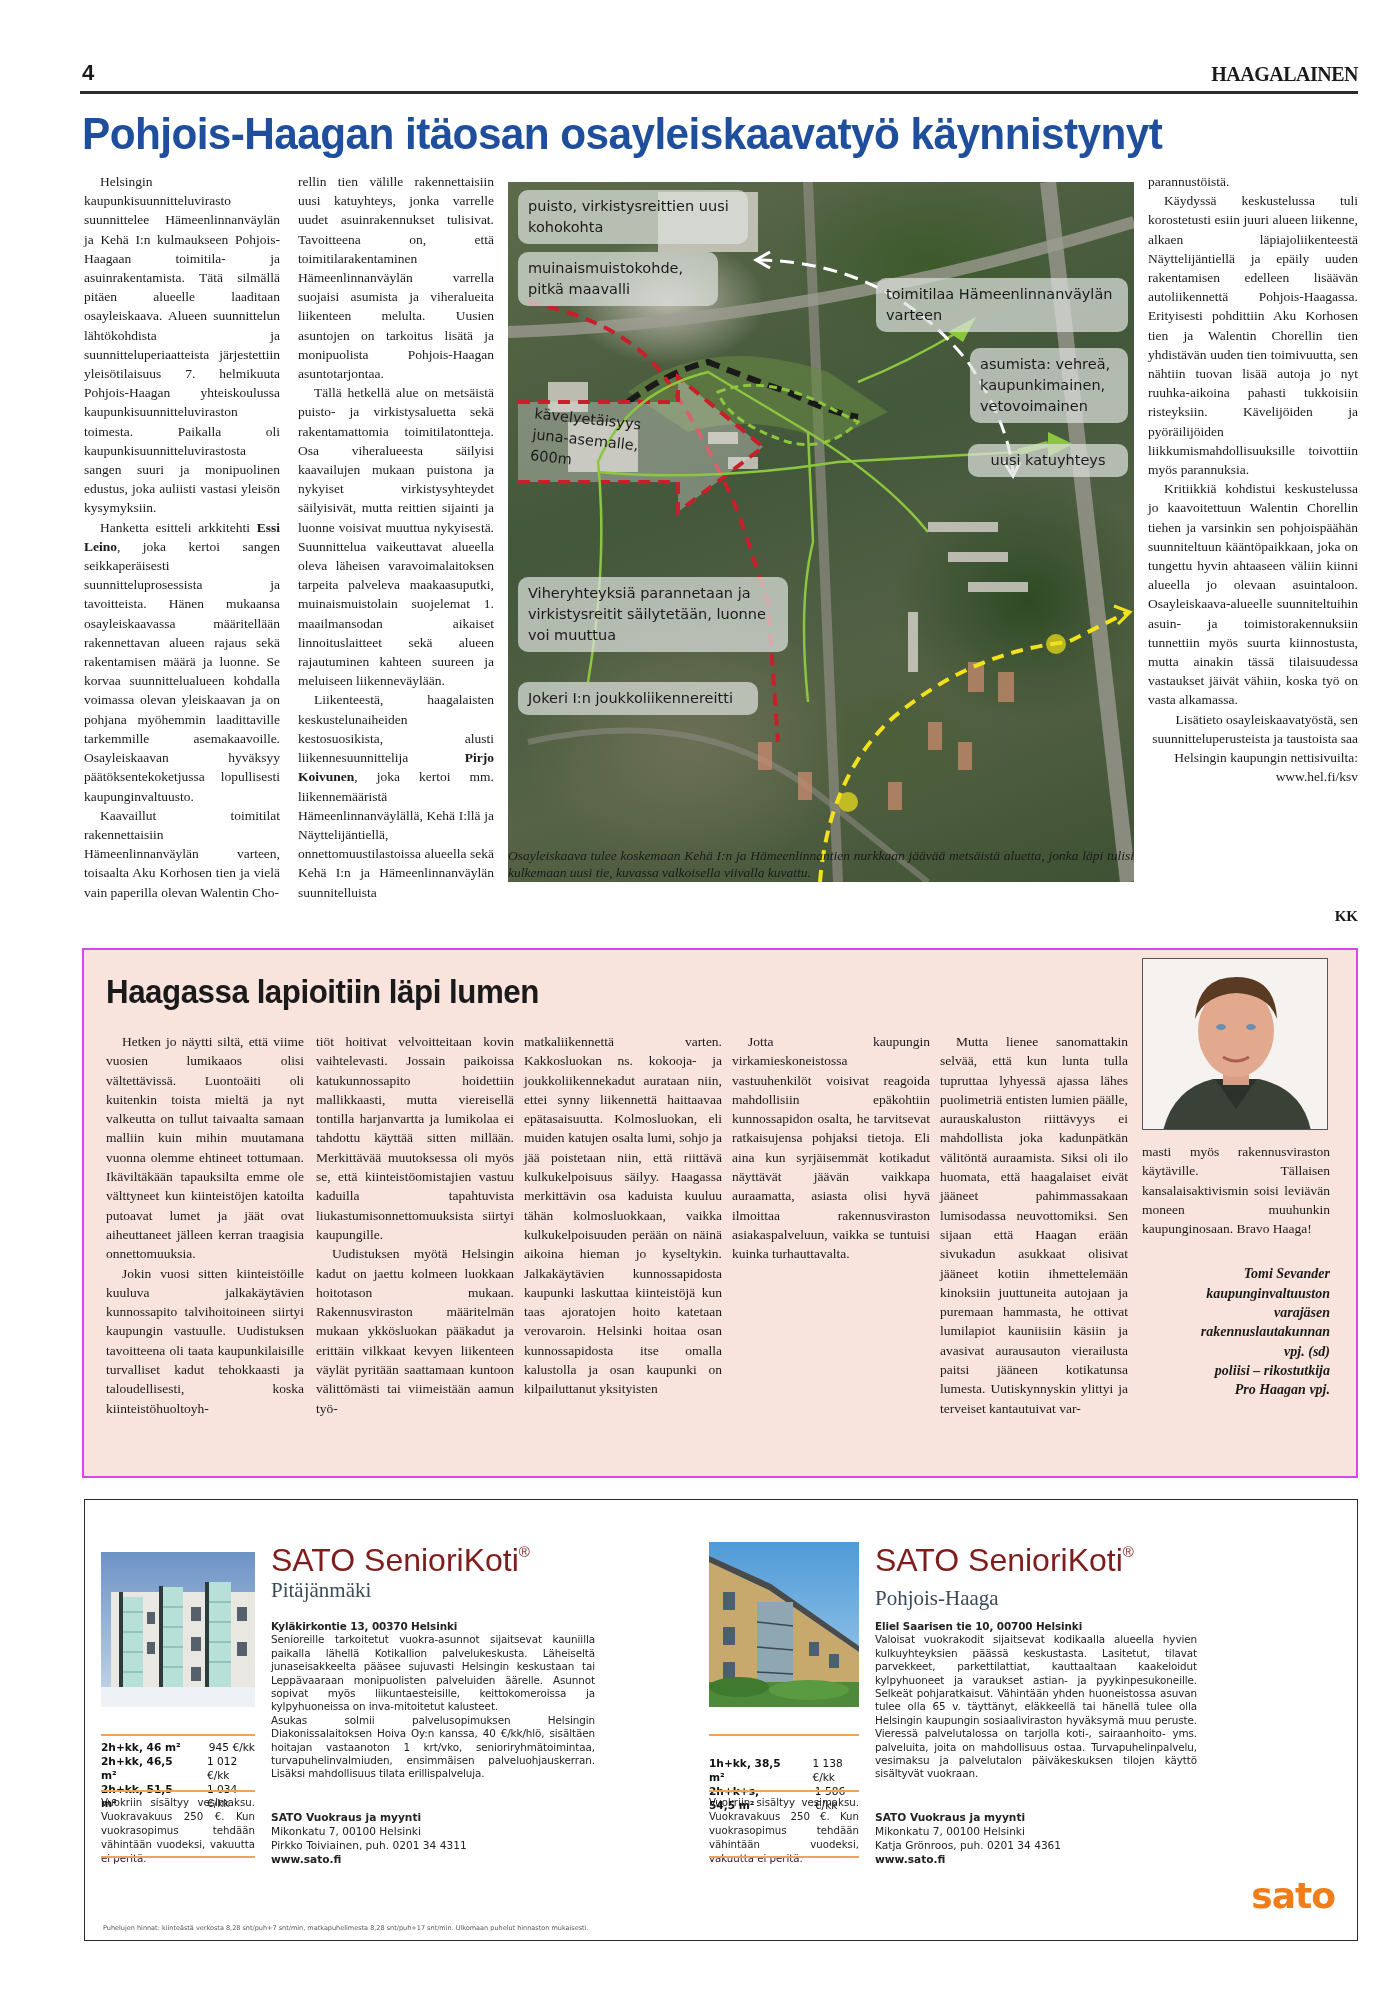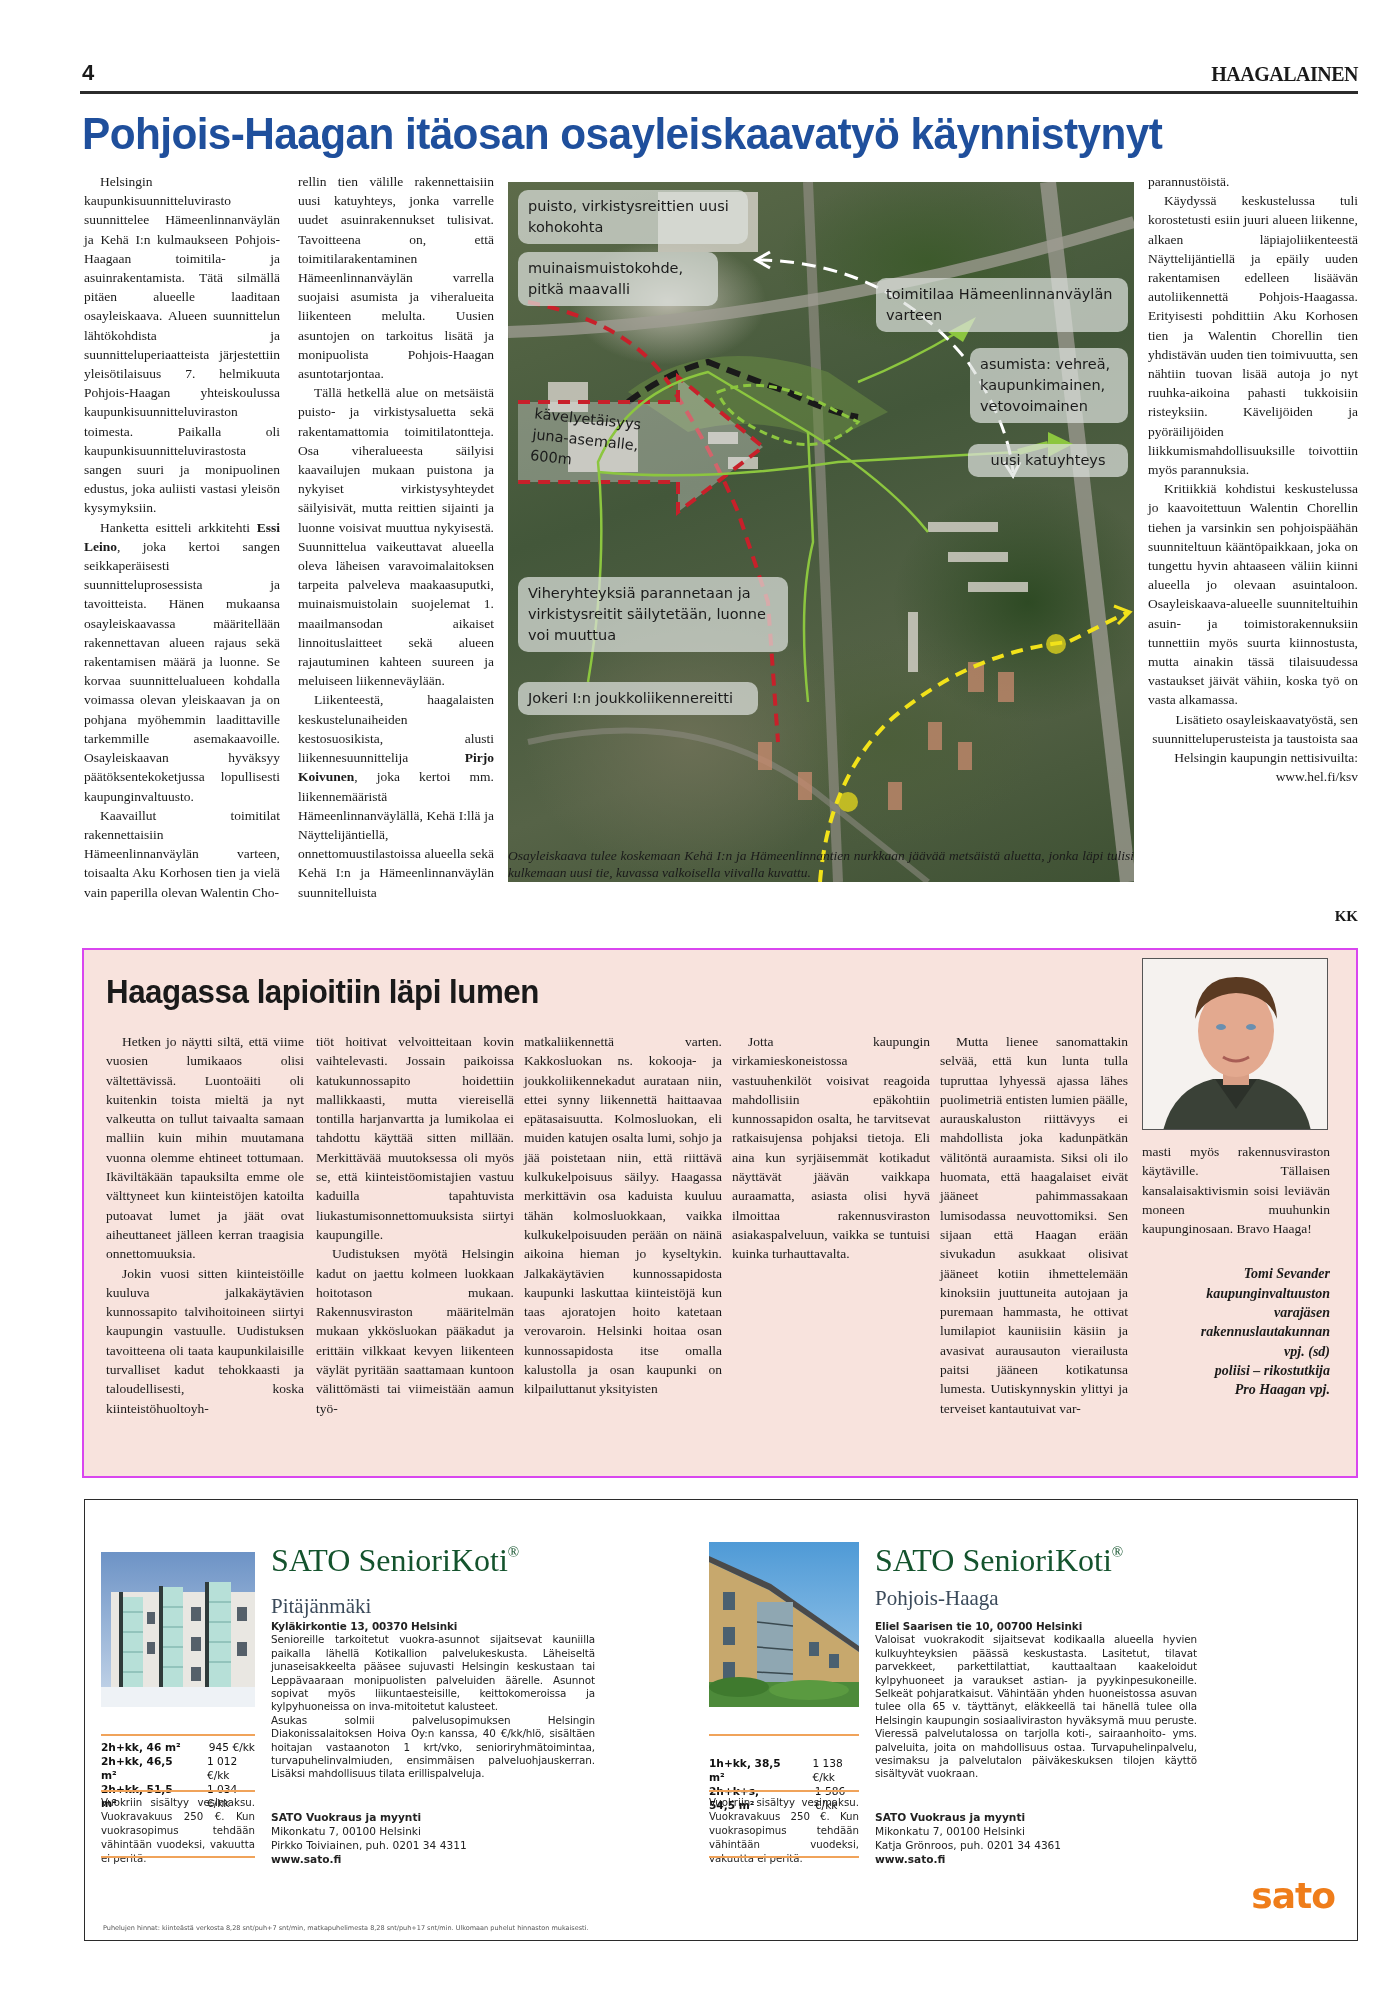--- a/index.html
+++ b/index.html
@@ -39,21 +39,21 @@
   .opinion-title { position: absolute; left: 22px; top: 22px; font-family: "Liberation Sans", sans-serif; font-weight: bold; font-size: 34px; letter-spacing: -0.5px; transform: scaleX(0.92); transform-origin: left top; color: #1a1a1a; white-space: nowrap; }
   .portrait { position: absolute; left: 1058px; top: 8px; width: 186px; height: 172px; border: 1px solid #555; background: #f4f1ee; overflow: hidden; }
   .op-col { position: absolute; font-size: 13.5px; line-height: 19.3px; text-align: justify; }
   .op-col p { text-indent: 16px; }
   .op-col p.noindent { text-indent: 0; }
   .signature { text-align: right; font-weight: bold; font-size: 14px; line-height: 19.3px; font-style: italic; }
 
   
   .ad { position: absolute; left: 84px; top: 1499px; width: 1274px; height: 442px; border: 1.5px solid #2b2b2b; background: #fff; font-family: "DejaVu Sans", sans-serif; }
   .ad-photo { position: absolute; width: 154px; height: 155px; overflow: hidden; }
-  .ad-brand { position: absolute; font-family: Liberation Serif, serif; font-size: 32px; color: #14532d; white-space: nowrap; }
+  .ad-brand { position: absolute; font-family: Liberation Sans, sans-serif; font-size: 32px; color: #7f1d1d; white-space: nowrap; }
   .ad-brand sup { font-size: 15px; vertical-align: 14px; }
   .ad-loc { position: absolute; font-family: "Liberation Serif", serif; font-size: 21px; color: #3b4a5a; }
   .ad-body { position: absolute; font-size: 10.4px; line-height: 13.4px; color: #222; text-align: justify; letter-spacing: -0.1px; }
   .ad-body .addr { font-weight: bold; display: block; }
   .ad-rule { position: absolute; height: 2px; background: #f0a35a; }
   .ad-prices { position: absolute; font-size: 10.6px; line-height: 14px; color: #111; }
   .ad-prices .row { display: flex; justify-content: space-between; gap: 28px; }
   .ad-prices .row span:first-child { font-weight: bold; }
   .ad-note { position: absolute; font-size: 10.2px; line-height: 14px; color: #222; text-align: justify; }
   .ad-contact { position: absolute; font-size: 10.6px; line-height: 14px; color: #222; }
@@ -264,21 +264,21 @@
     <div class="row">
         <span>2h+kk, 51,5 m²</span>
         <span>1 034 €/kk</span>
       </div>
   </div>
   <div class="ad-rule" style="left:16px; top:290px; width:154px;"></div>
   <div class="ad-note" style="left:16px; top:296px; width:154px;">Vuokriin sisältyy vesimaksu. Vuokravakuus 250 €. Kun vuokrasopimus tehdään vähintään vuodeksi, vakuutta ei peritä.</div>
   <div class="ad-rule" style="left:16px; top:356px; width:154px;"></div>
 
   <div class="ad-brand" style="left:186px; top:42px;"><span>SATO SenioriKoti</span><sup>®</sup></div>
-  <div class="ad-loc" style="left:186px; top:94px;">Pitäjänmäki</div>
+  <div class="ad-loc" style="left:186px; top:78px;">Pitäjänmäki</div>
   <div class="ad-body" style="left:186px; top:120px; width:324px;">
     <span class="addr">Kyläkirkontie 13, 00370 Helsinki</span>
     <span>Senioreille tarkoitetut vuokra-asunnot sijaitsevat kauniilla paikalla lähellä Kotikallion palvelukeskusta. Läheiseltä junaseisakkeelta pääsee sujuvasti Helsingin keskustaan tai Leppävaaraan monipuolisten palveluiden äärelle. Asunnot sopivat myös liikuntaesteisille, keittokomeroissa ja kylpyhuoneissa on inva-mitoitetut kalusteet.</span><br>
     <span>Asukas solmii palvelusopimuksen Helsingin Diakonissalaitoksen Hoiva Oy:n kanssa, 40 €/kk/hlö, sisältäen hoitajan vastaanoton 1 krt/vko, senioriryhmätoimintaa, turvapuhelinvalmiuden, ensimmäisen palveluohjauskerran. Lisäksi mahdollisuus tilata erillispalveluja.</span>
   </div>
   <div class="ad-contact" style="left:186px; top:310px;">
     <div class="b">SATO Vuokraus ja myynti</div>
     <div>Mikonkatu 7, 00100 Helsinki</div>
     <div>Pirkko Toiviainen, puh. 0201 34 4311</div>
     <div class="b">www.sato.fi</div>

